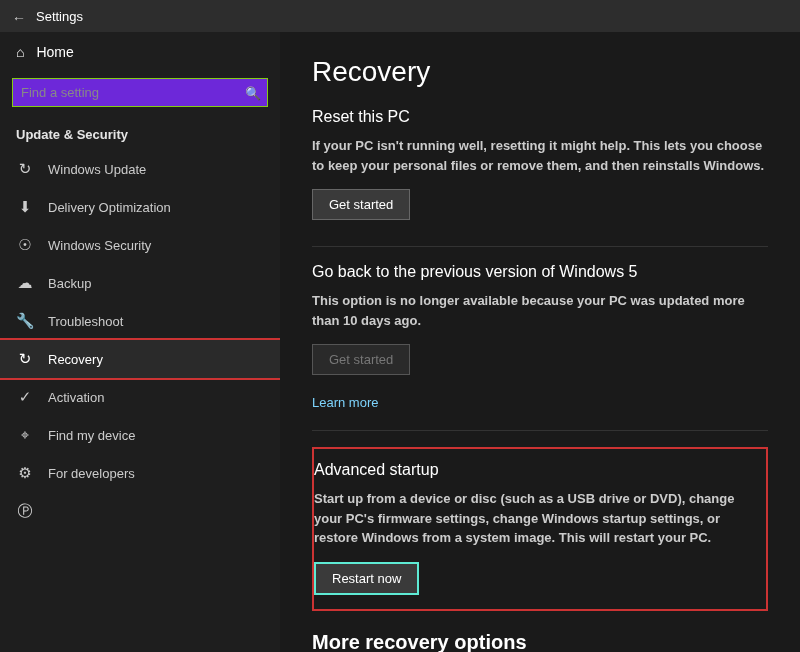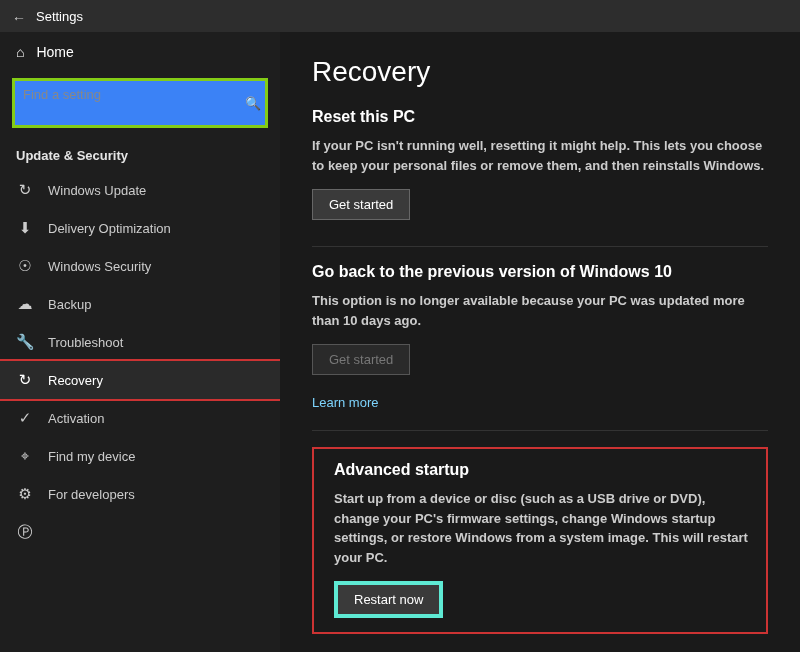--- a/index.html
+++ b/index.html
@@ -61,24 +61,24 @@
       cursor: pointer;
       color: #ffffff;
     }
 
     .search-box {
       margin: 6px 12px 12px 12px;
       position: relative;
     }
     .search-box input {
       width: 100%;
-      background: #3b82f6;
-      border: 3px solid #84cc16;
+      background: #6d28d9;
+      border: 1px solid #84cc16;
       color: #fff;
-      padding: 6px 30px 23px 8px;
+      padding: 6px 30px 6px 8px;
       font-size: 13px;
       outline: none;
     }
     .search-box input::placeholder { color: #888; }
     .search-icon-btn {
       position: absolute;
       right: 6px;
       top: 50%;
       transform: translateY(-50%);
       color: #aaa;
@@ -123,21 +123,21 @@
 
     .page-title {
       font-size: 28px;
       font-weight: 300;
       margin-bottom: 20px;
       color: #ffffff;
     }
 
     .section-title {
       font-size: 16px;
-      font-weight: 700;
+      font-weight: 400;
       color: #ffffff;
       margin-bottom: 10px;
     }
 
     .section-desc {
       font-size: 13px;
       color: #cccccc;
       line-height: 1.5;
       margin-bottom: 14px;
       max-width: 460px;
@@ -168,27 +168,27 @@
 
     .learn-more {
       font-size: 13px;
       color: #7dd3fc;
       margin-bottom: 20px;
       display: block;
     }
 
     .advanced-startup-box {
       border: 2px solid #cc3333;
-      padding: 12px 14px 14px 20px;
+      padding: 12px 14px 14px 0;
       margin-bottom: 20px;
       max-width: 480px;
     }
 
     .restart-btn-box {
-      border: 4px solid #5eead4;
+      border: 2px solid #5eead4;
       display: inline-block;
     }
     .restart-btn-box .btn {
       margin-bottom: 0;
       border: none;
     }
 
     .more-recovery-title {
       font-size: 20px;
       font-weight: 600;
@@ -268,21 +268,21 @@
 
     <div>
       <div class="section-title">Reset this PC</div>
       <p class="section-desc">If your PC isn't running well, resetting it might help. This lets you choose to keep your personal files or remove them, and then reinstalls Windows.</p>
       <button class="btn">Get started</button>
     </div>
 
     <hr class="section-divider">
 
     <div>
-      <div class="section-title">Go back to the previous version of Windows 10</div>
+      <div class="section-title">Go back to the previous version of Windows 5</div>
       <p class="section-desc">This option is no longer available because your PC was updated more than 10 days ago.</p>
       <button class="btn disabled">Get started</button>
       <span class="learn-more">Learn more</span>
     </div>
 
     <hr class="section-divider">
 
     <div class="advanced-startup-box">
       <div class="section-title">Advanced startup</div>
       <p class="section-desc">Start up from a device or disc (such as a USB drive or DVD), change your PC's firmware settings, change Windows startup settings, or restore Windows from a system image. This will restart your PC.</p>

